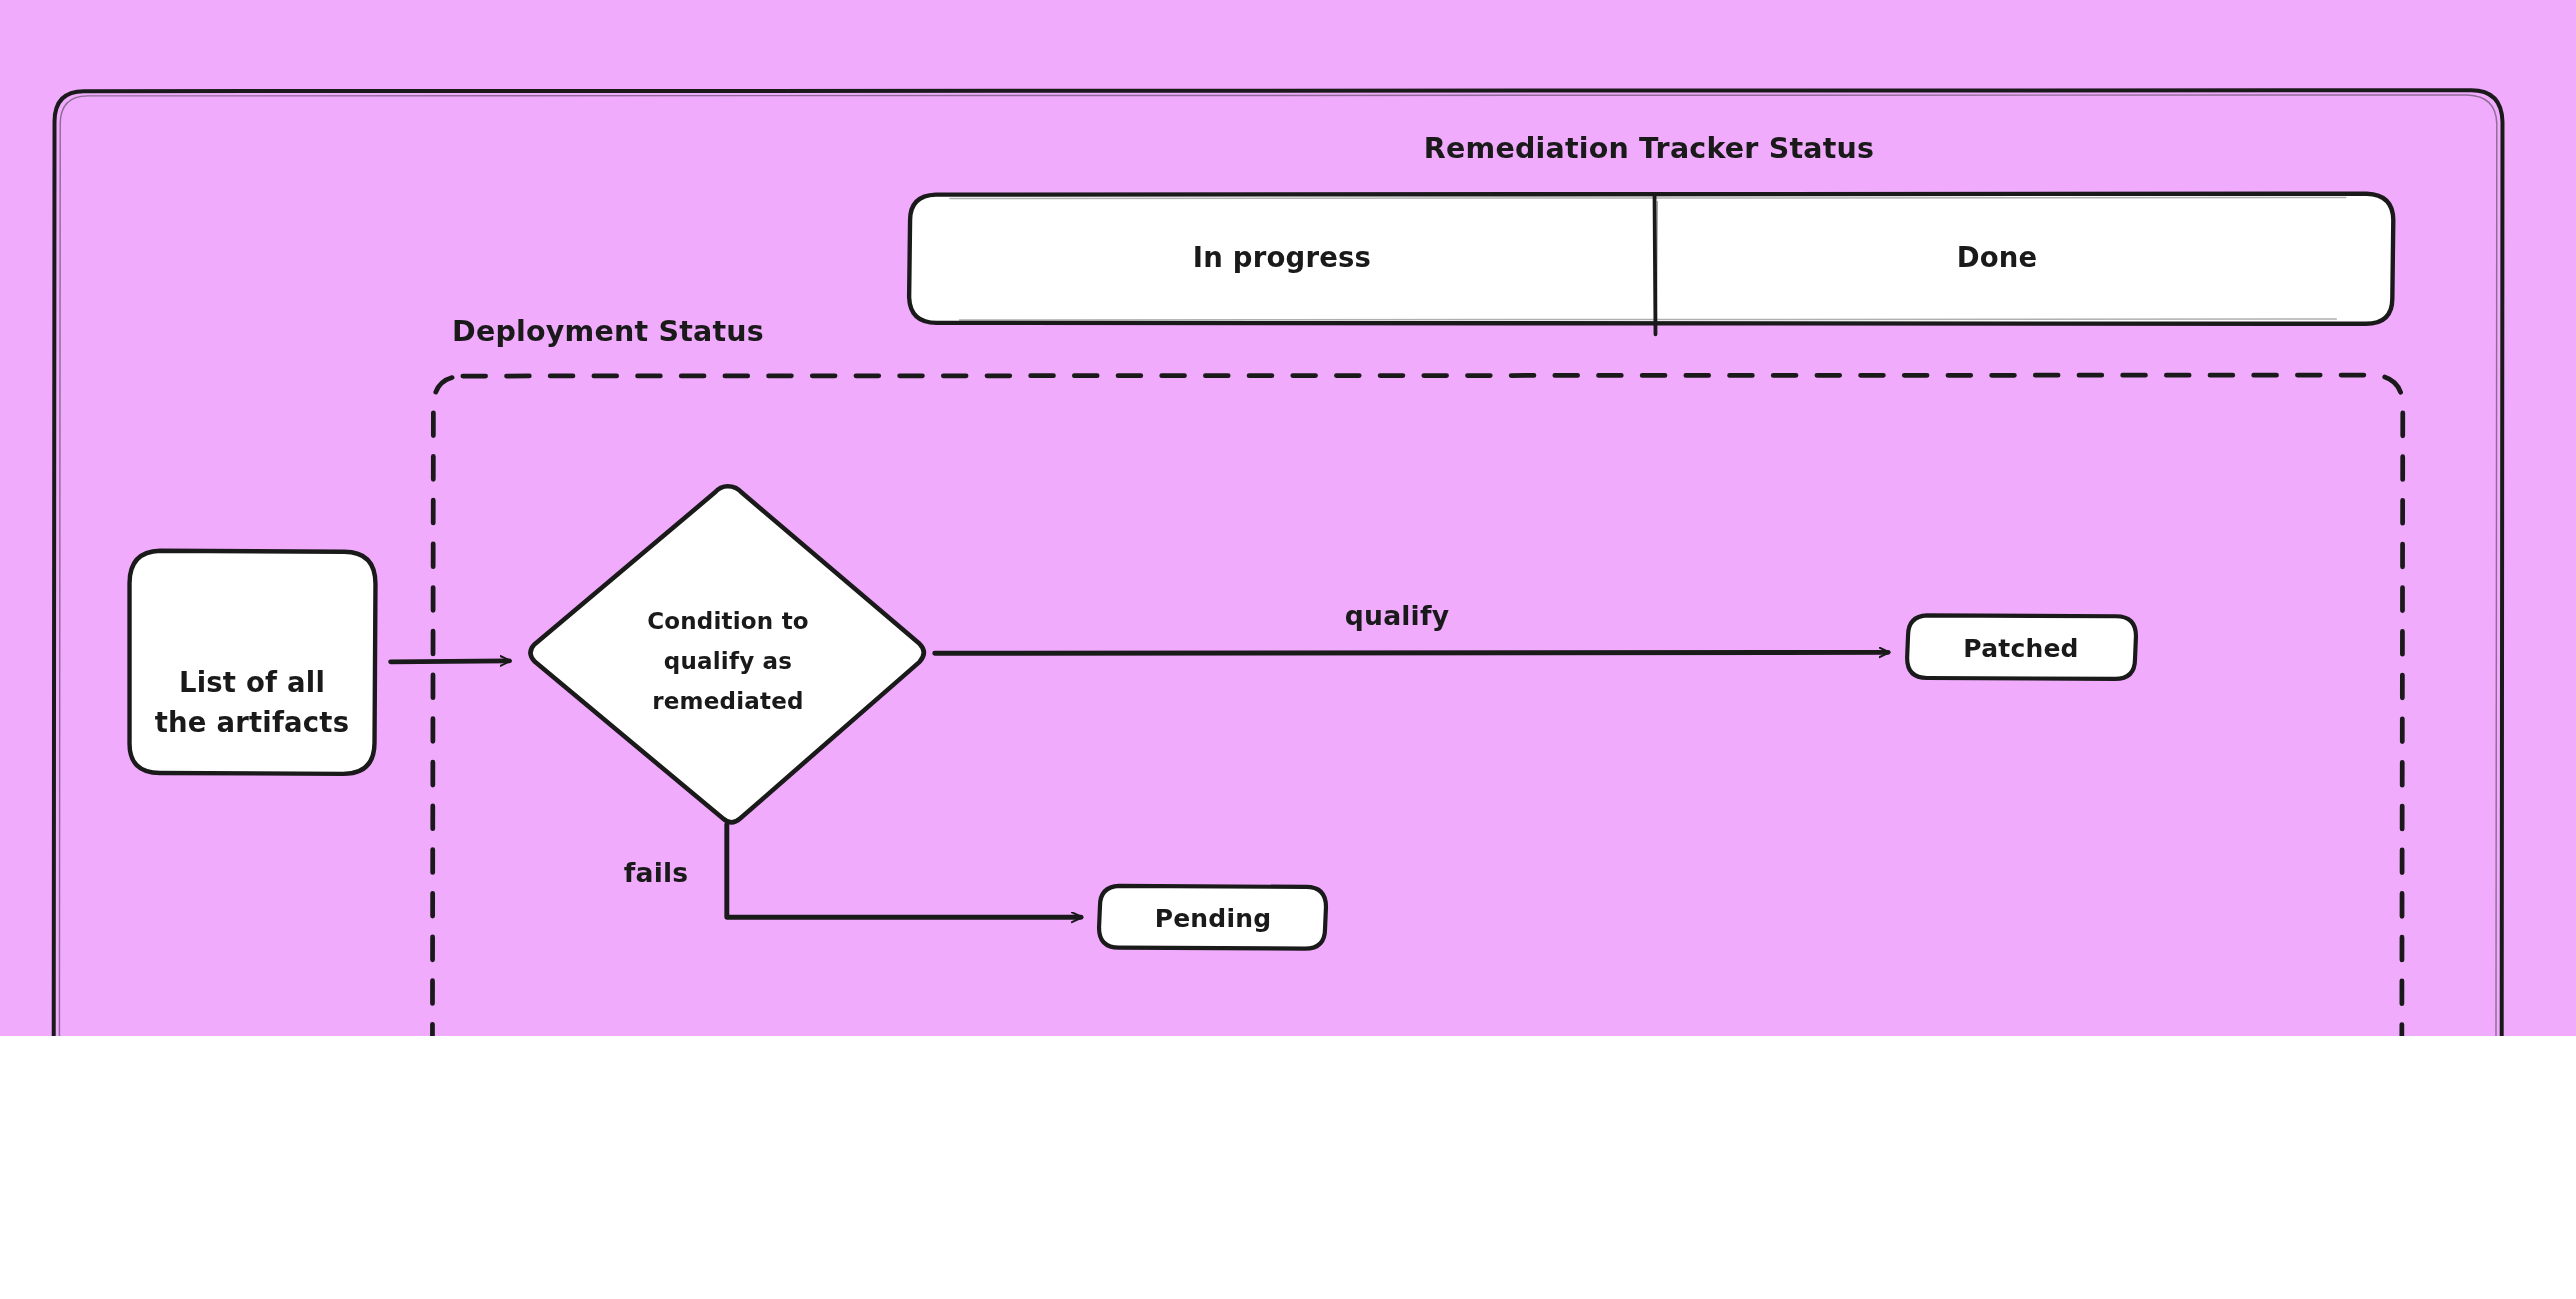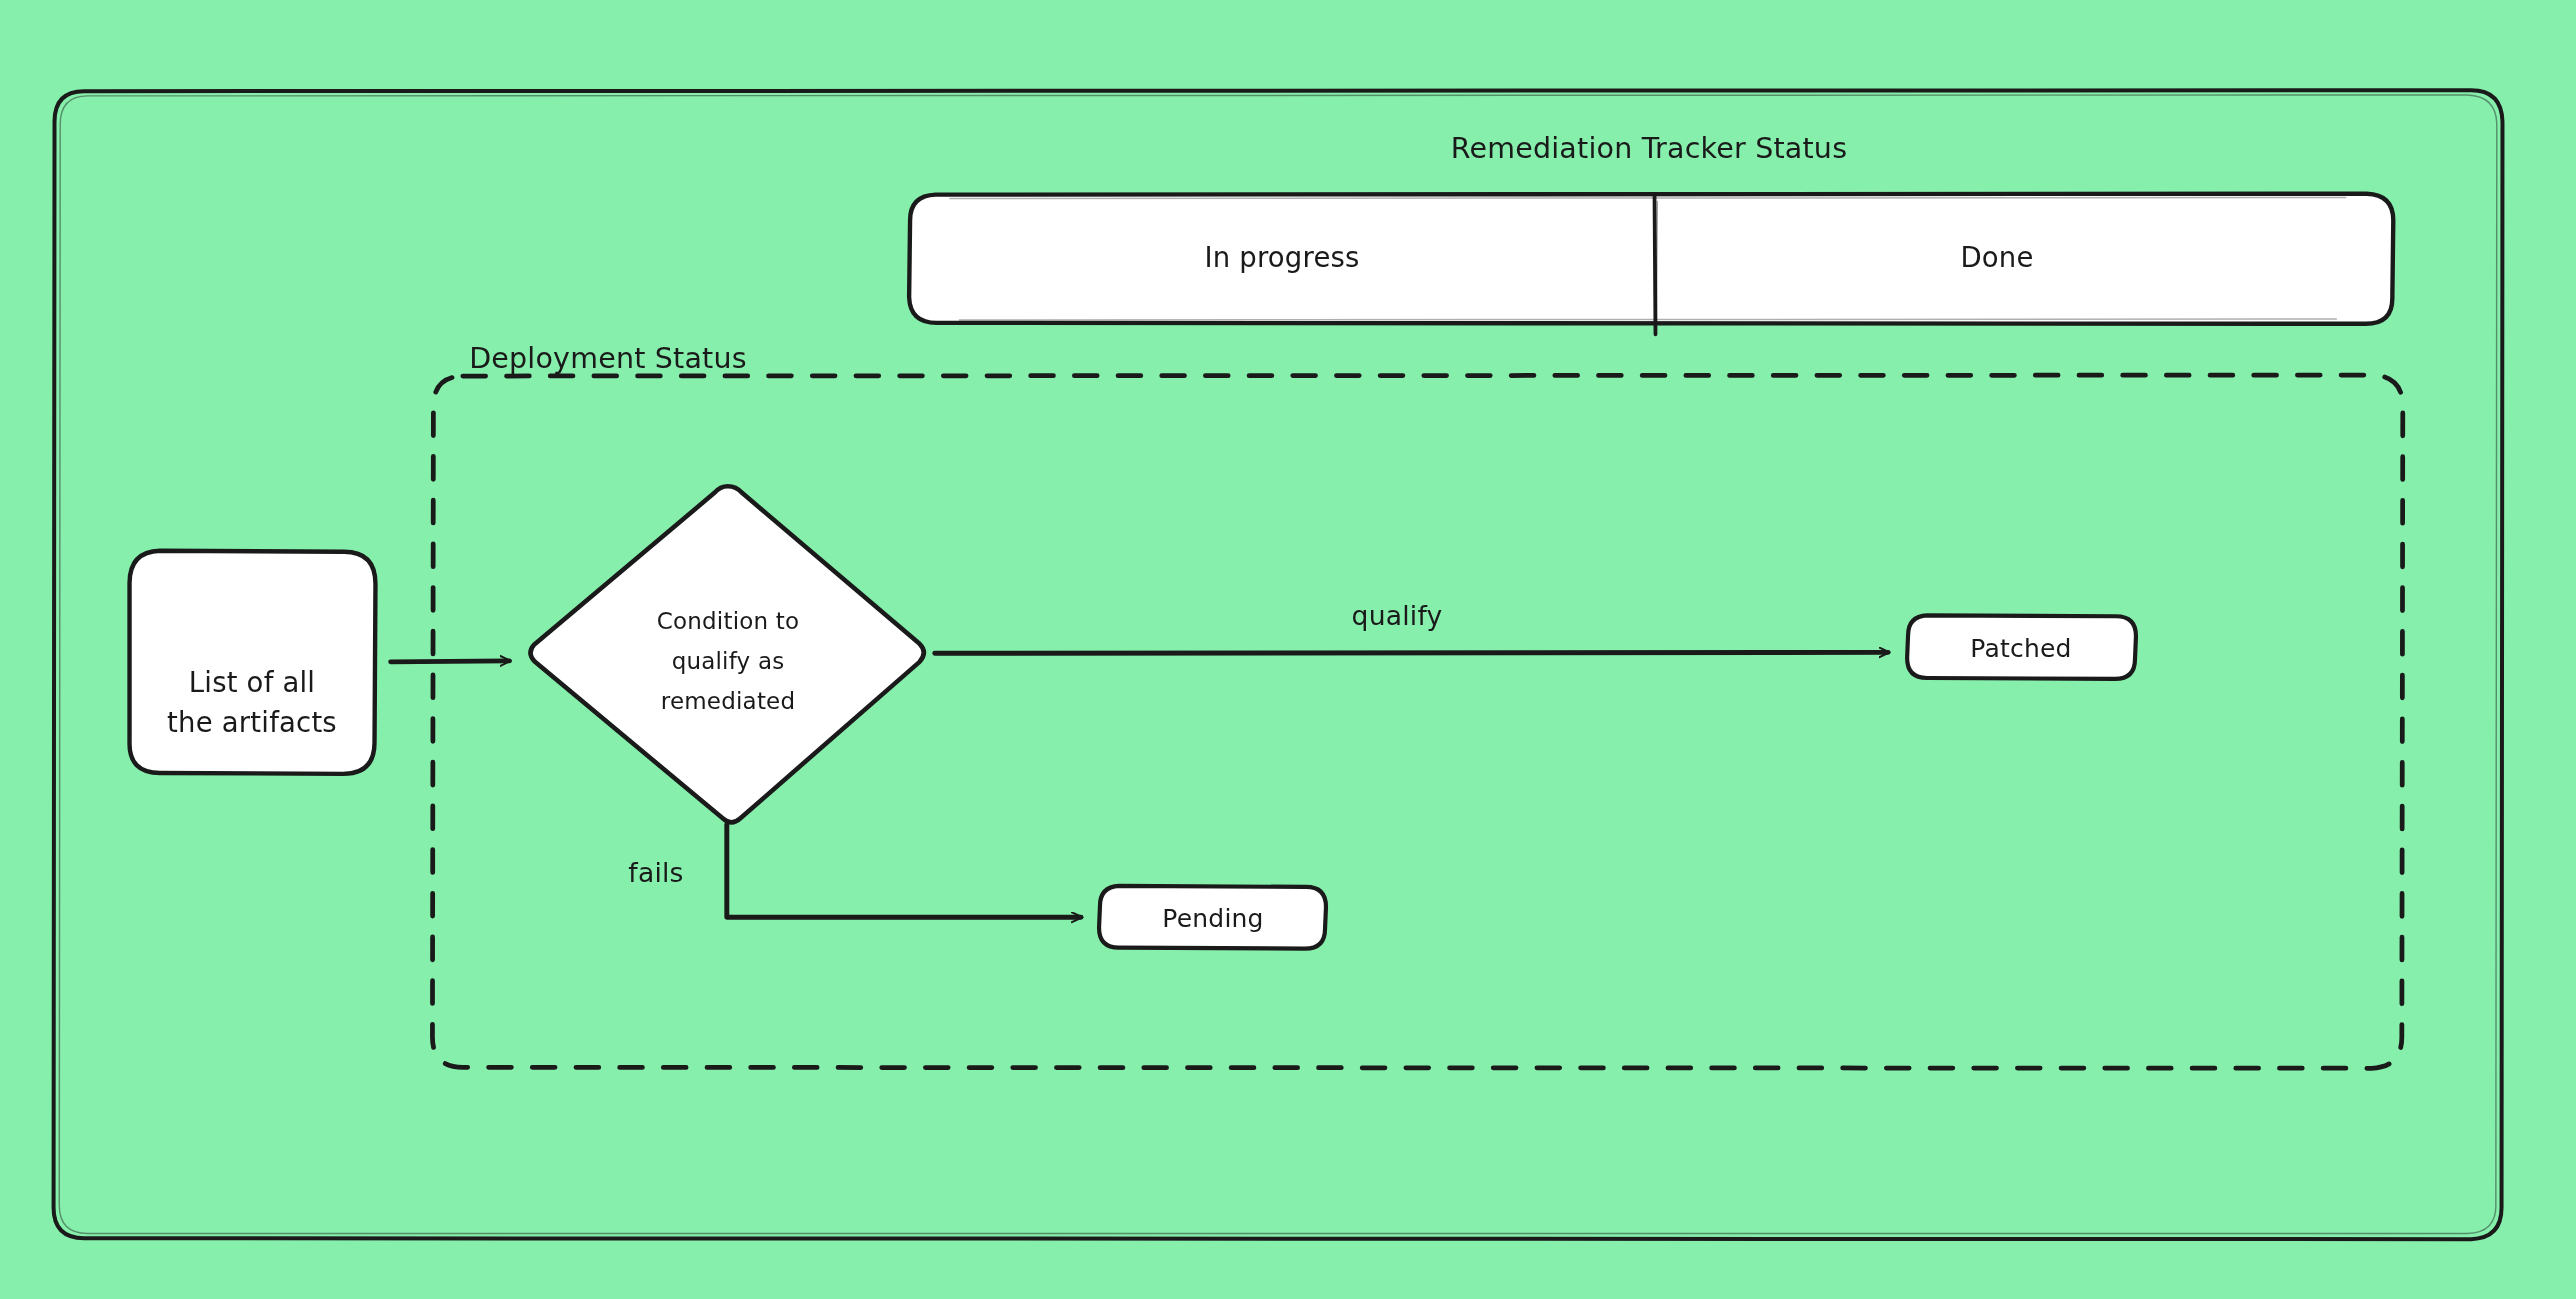--- a/index.html
+++ b/index.html
@@ -3,24 +3,25 @@
 <meta charset="utf-8">
 <style>
   html, body {
     margin: 0;
     padding: 0;
     background: #ffffff;
   }
   #canvas {
     position: relative;
     width: 2576px;
-    height: 1299px;
-    background: #86efac;
+    height: 1036px;
+    background: #f0abfc;
     font-family: "DejaVu Sans", sans-serif;
     overflow: hidden;
+    font-weight: bold;
   }
   #sketch {
     position: absolute;
     left: 0;
     top: 0;
     width: 2576px;
     height: 1299px;
   }
   .lbl {
     position: absolute;
@@ -109,21 +110,21 @@
                Q1157,998 1157,977 L1158,954 Q1158,934 1178,933 Z" fill="#ffffff" stroke="#1a1a1a" stroke-width="4.4" stroke-linecap="round" stroke-linejoin="round"></path>
     </g>
   </svg>
 
   <div class="lbl lbl-center t-title" style="left:1649px; top:149px;">Remediation Tracker Status</div>
 
   <div class="lbl lbl-center t-tab" style="left:1282px; top:258px;">In progress</div>
 
   <div class="lbl lbl-center t-tab" style="left:1997px; top:258px;text-align:center;">Done</div>
 
-  <div class="lbl lbl-center t-section" style="left:608px; top:332px;margin-top:27px;">Deployment Status</div>
+  <div class="lbl lbl-center t-section" style="left:608px; top:332px;">Deployment Status</div>
 
   <div class="lbl lbl-center t-node" style="left:252px; top:644px;">List of all</div>
   <div class="lbl lbl-center t-node" style="left:252px; top:684px;">the artifacts</div>
 
   <div class="lbl lbl-center t-diamond" style="left:728px; top:622px;">Condition to</div>
   <div class="lbl lbl-center t-diamond" style="left:728px; top:662px;">qualify as</div>
   <div class="lbl lbl-center t-diamond" style="left:728px; top:702px;">remediated</div>
 
   <div class="lbl lbl-center t-edge" style="left:1397px; top:616px;">qualify</div>
 

